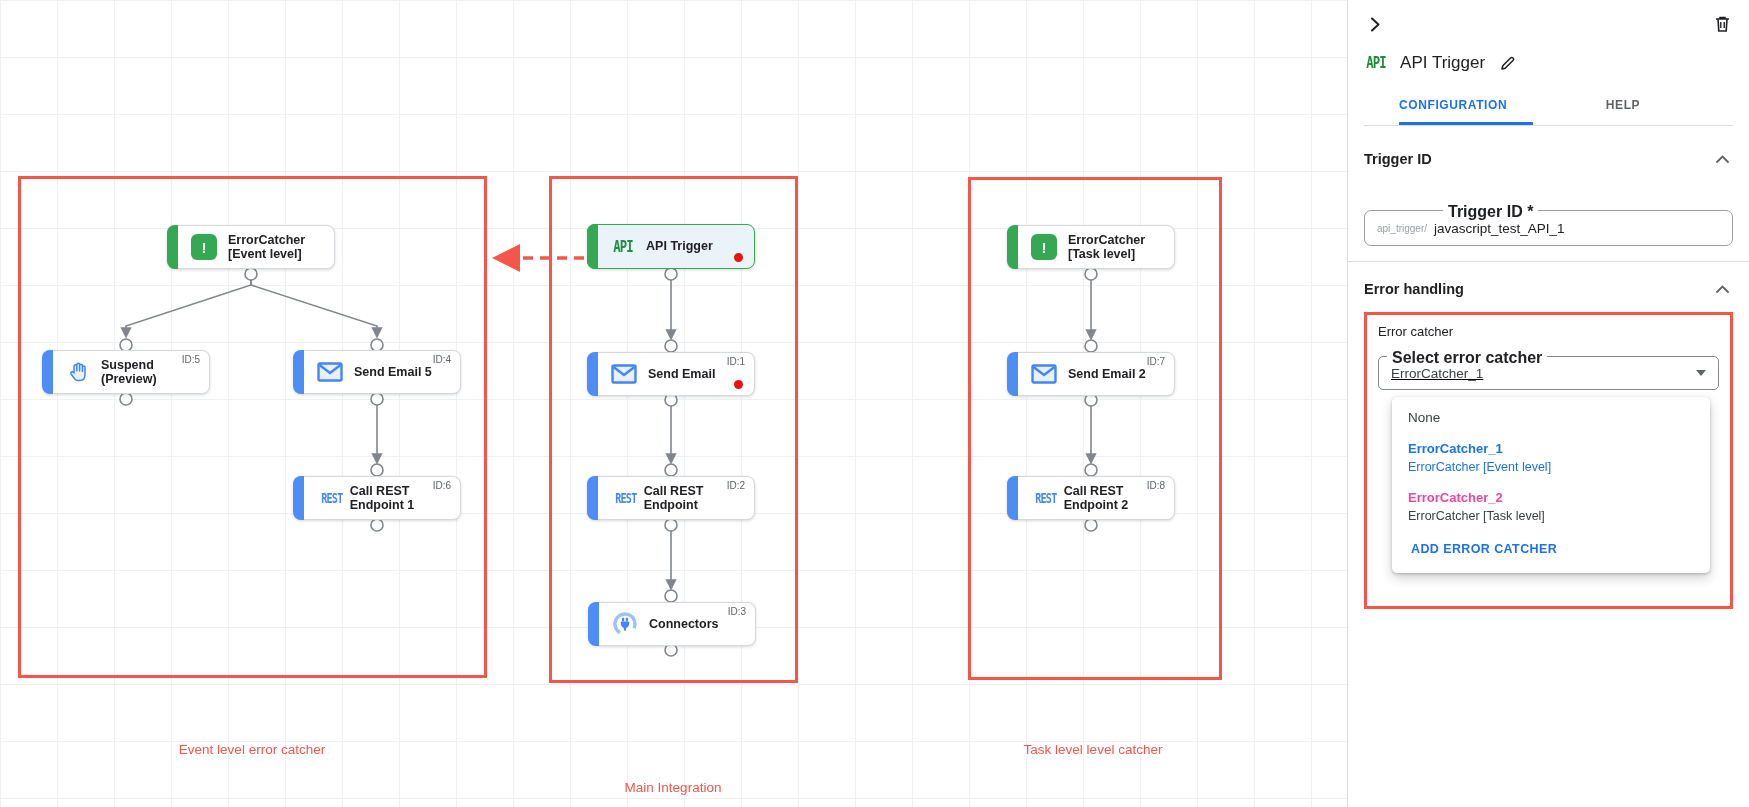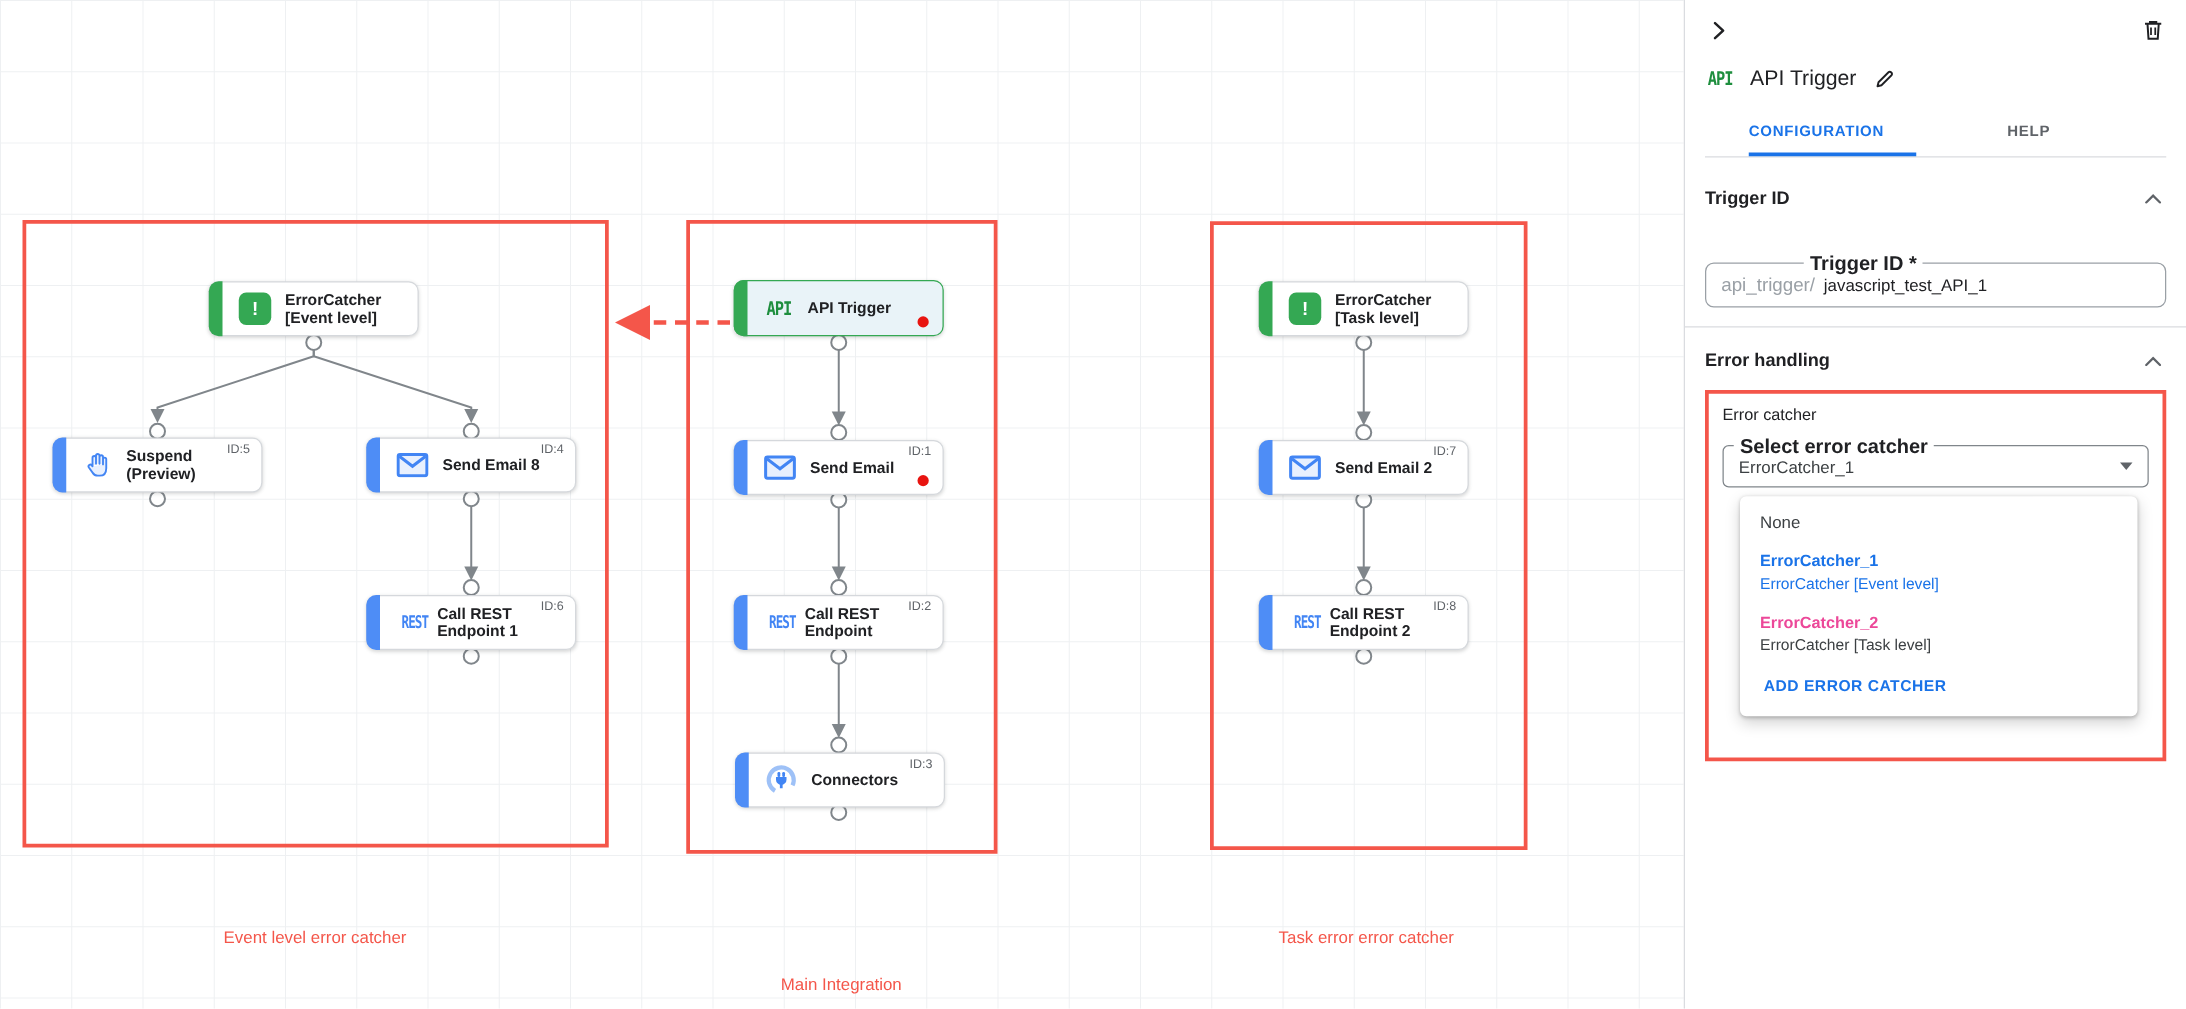--- a/index.html
+++ b/index.html
@@ -63,30 +63,30 @@
   .sec-head { display:flex; justify-content:space-between; align-items:center;
     margin-top:22px;text-align:center; }
   .sec-title { font-size:14.5px; font-weight:bold; color:#202124; }
   .field { position:relative; margin-top:40px; height:36px;
     border:1px solid #9aa0a6; border-radius:7px; display:flex;
     align-items:center; padding:0 12px; background:#fff; }
   .f-label { position:absolute; top:-8px; font-size:16px; font-weight:bold;
     color:#202124; background:#fff; padding:0 5px; }
   .f-label.center { left:78px; }
   .f-label.left { left:8px; }
-  .prefix { color:#9aa0a6; font-size:15px; }
+  .prefix { color:#9aa0a6; font-size:10px; }
   .fvalue { color:#202124; font-size:13.5px; margin-left:7px; }
   .hr { border-top:1px solid #dadce0; margin:15px -16px 0; }
   .hl-box { position:relative; margin-top:12px; border:3px solid #f4564a;
     height:297px; padding:9px 11px 0 11px; }
   .ec-label { font-size:13px; color:#202124; }
   .select { position:relative; margin-top:17px; height:34px;
     border:1px solid #80868b; border-radius:5px; background:#fff;
     display:flex; align-items:center; justify-content:space-between;
-    padding:0 12px; cursor:pointer; }
+    padding:0 12px; cursor:pointer;text-decoration:underline; }
   .s-value { font-size:13.5px; color:#3c4043; }
   .caret-down { width:0; height:0; border-left:5px solid transparent;
     border-right:5px solid transparent; border-top:6px solid #5f6368; }
   .menu { position:relative; margin:7px 9px 0 14px; background:#fff;
     border-radius:5px; padding:13px 16px 17px;
     box-shadow:0 1px 3px rgba(0,0,0,.22), 0 5px 12px rgba(0,0,0,.18); }
   .m-none { font-size:13.5px; color:#3c4043; cursor:pointer; }
   .m-item { margin-top:16px; cursor:pointer; }
   .m-name { font-size:13px; font-weight:bold; color:#ec4899; }
   .m-desc { font-size:12.5px; color:#3c4043; margin-top:4px; }
@@ -176,21 +176,21 @@
     </div>
 
     <div class="node" style="left:293px; top:350px;">
       <div class="bar blue"></div>
       <span class="idb">ID:4</span>
       <div class="content">
         <svg width="26" height="20" viewBox="0 0 26 20">
           <rect x="1.5" y="1.5" width="23" height="17" rx="1.5" fill="#e8f0fe" stroke="#4285f4" stroke-width="2.4"></rect>
           <path d="M2.5 3 L13 11 L23.5 3" fill="none" stroke="#4285f4" stroke-width="2.4"></path>
         </svg>
-        <div class="nlabel">Send Email 8</div>
+        <div class="nlabel">Send Email 5</div>
       </div>
     </div>
 
     <div class="node" style="left:293px; top:476px;">
       <div class="bar blue"></div>
       <span class="idb">ID:6</span>
       <div class="content">
         <span class="logo-rest">REST</span>
         <div class="nlabel">Call REST
 Endpoint 1</div>
@@ -270,21 +270,21 @@
       <span class="idb">ID:8</span>
       <div class="content">
         <span class="logo-rest">REST</span>
         <div class="nlabel">Call REST
 Endpoint 2</div>
       </div>
     </div>
 
     <div class="group-label" style="left:122px; top:742px;">Event level error catcher</div>
     <div class="group-label" style="left:543px; top:780px;">Main Integration</div>
-    <div class="group-label" style="left:963px; top:742px;">Task error error catcher</div>
+    <div class="group-label" style="left:963px; top:742px;">Task level level catcher</div>
   </div>
 
   <div class="panel">
 
     <div class="p-header">
       <div class="icon-btn">
         <svg width="15" height="15" viewBox="0 0 15 15">
             <path d="M4 1.5 L10.5 7.5 L4 13.5" fill="none" stroke="#202124" stroke-width="2" stroke-linecap="round" stroke-linejoin="round"></path>
           </svg>
       </div>

